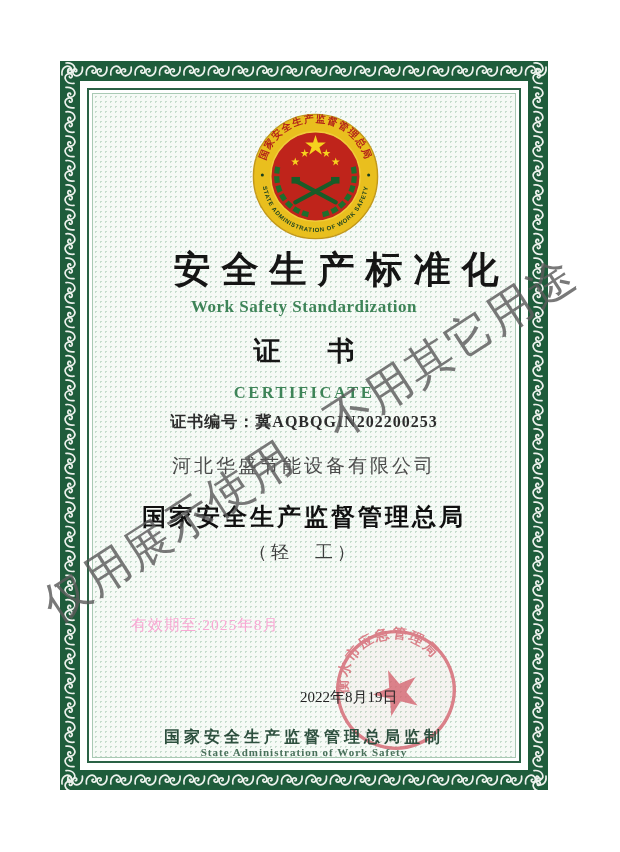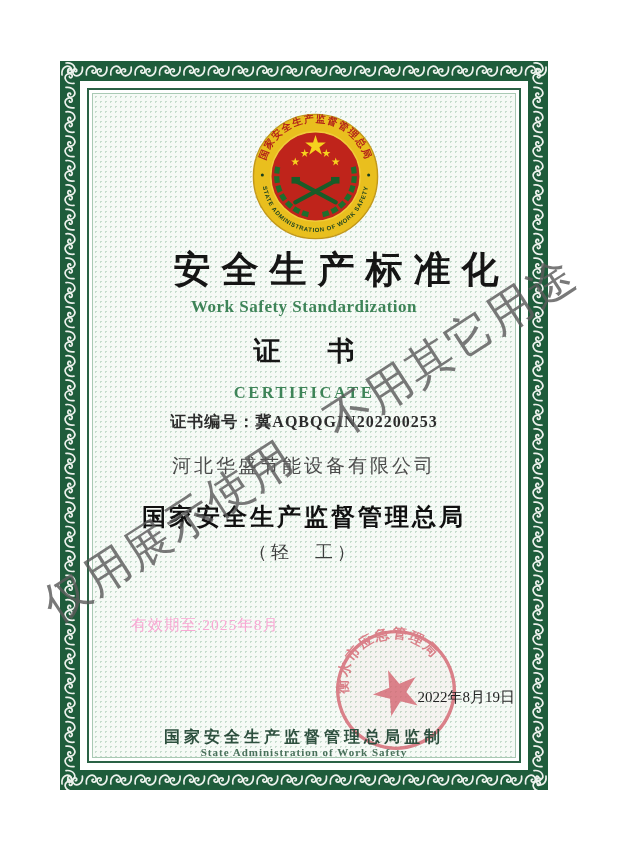--- a/index.html
+++ b/index.html
@@ -30,21 +30,21 @@
   .title-en{top:236px;font-size:17px;font-weight:700;color:#3e8458;letter-spacing:0.5px;}
   .head-cn{top:272px;font-size:27px;font-weight:700;color:#161616;letter-spacing:10px;text-indent:10px;}
   .head-en{top:322px;font-size:16.5px;font-weight:700;color:#3e8458;letter-spacing:2.5px;}
   .cert-no{top:351px;font-size:16px;font-weight:700;color:#2c2c2c;letter-spacing:1px;}
   .company{top:392px;font-size:19px;color:#4c4c4c;letter-spacing:3px;}
   .grade{top:440px;font-size:24px;font-weight:700;color:#101010;letter-spacing:3px;
          font-family:"Liberation Sans","DejaVu Sans",sans-serif;}
   .industry{top:479px;font-size:18px;color:#3c3c3c;letter-spacing:4px;}
   .valid{left:71px;top:554px;font-size:15.5px;color:#f9a8d4;letter-spacing:1px;}
   .issuer{left:250px;top:600px;width:220px;text-align:center;font-size:15px;color:#232323;}
-  .issue-date{left:240px;top:627px;width:215px;text-align:right;font-size:15px;color:#232323;}
+  .issue-date{left:240px;top:627px;width:215px;text-align:left;font-size:15px;color:#232323;}
   .footer-cn{top:666px;font-size:16px;font-weight:700;color:#2d4f3e;letter-spacing:4px;
              font-family:"Liberation Sans","DejaVu Sans",sans-serif;}
   .footer-en{top:685px;font-size:11px;font-weight:700;color:#48705a;letter-spacing:1px;}
 
   .seal{position:absolute;left:273px;top:566px;width:126px;height:126px;z-index:1;
         opacity:0.78;transform:rotate(-22deg);}
 
   .watermark{position:absolute;left:-30px;top:402px;width:680px;height:76px;z-index:50;
              display:flex;align-items:center;justify-content:center;
              transform:rotate(-33deg);

